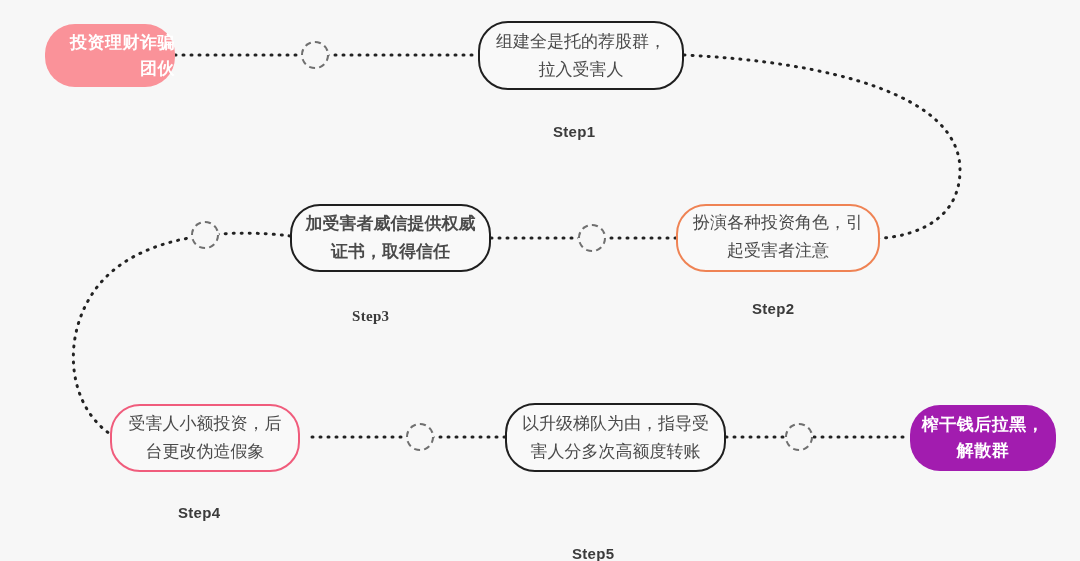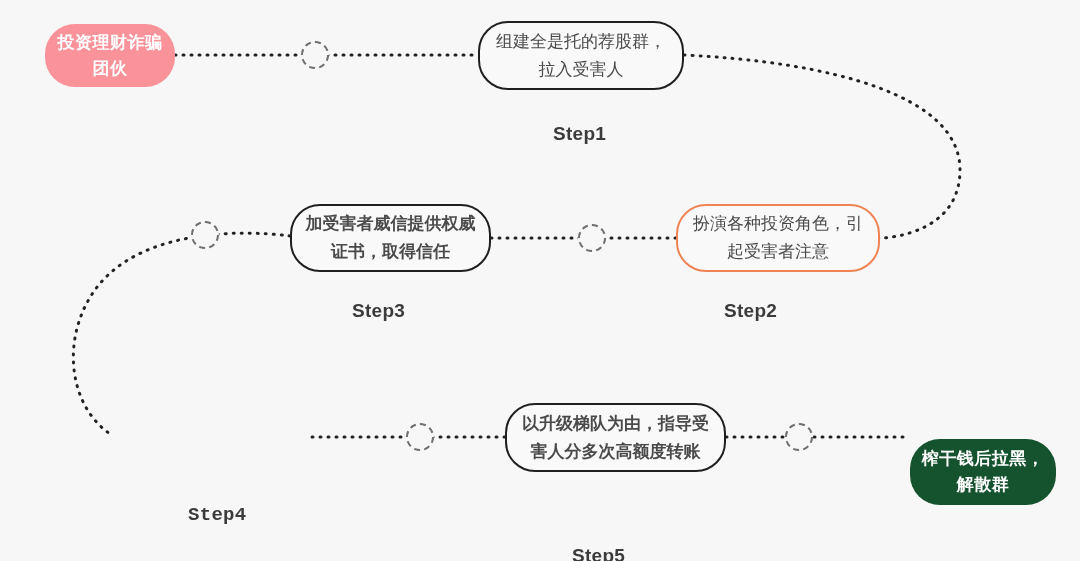--- a/index.html
+++ b/index.html
@@ -46,40 +46,40 @@
   
   .node.terminal {
     border-radius: 30px;
     color: #ffffff;
     font-weight: bold;
     font-size: 17px;
     line-height: 26px;
     letter-spacing: 0.5px;
   }
   .node.terminal.start { background: #fa9299; }
-  .node.terminal.end   { background: #14532d; margin-top: 34px; }
+  .node.terminal.end   { background: #a21caf; }
 
   
   .node.process {
     background: #f9f9f9;
     border-radius: 30px;
     border: 2px solid #222222;
     color: #4a4a4a;
     font-size: 17px;
     line-height: 28px;
     padding: 4px 12px;
   }
-  .node.process.accent-orange { border-color: #ef8354; }
+  .node.process.accent-orange { border-color: #ef8354; font-family: Liberation Mono, monospace; }
   .node.process.accent-pink   { border-color: #f05c7c; }
   .node.process.accent-dark   { border-color: #1f1f1f; align-items: flex-end; }
 
   
   .step-caption {
     position: absolute;
-    font-size: 19px;
+    font-size: 15px;
     font-weight: bold;
     color: #3b3b3b;
     letter-spacing: 0.3px;
     z-index: 2;
     white-space: nowrap;
   }
 
   
   .waypoint {
     position: absolute;
@@ -113,60 +113,64 @@
       <path d="M 726 437 L 910 437"></path>
     </g>
   </svg>
 
   <div class="waypoint" style="left:301px; top:41px;"></div>
   <div class="waypoint" style="left:578px; top:224px;"></div>
   <div class="waypoint" style="left:191px; top:221px;"></div>
   <div class="waypoint" style="left:406px; top:423px;"></div>
   <div class="waypoint" style="left:785px; top:423px;"></div>
 
-  <div class="node terminal start" style="left:45px; top:24px; width:130px; height:63px;">
+  <div class="node terminal start" style="left:45px; top:24px; width:130px; height:63px;text-align:right;">
     <span class="node-label">投资理财诈骗
 团伙</span>
   </div>
 
   <div class="node process accent-dark" style="left:478px; top:21px; width:206px; height:69px;">
     <span class="node-label">组建全是托的荐股群，
 拉入受害人</span>
   </div>
 
   <div class="node process accent-orange" style="left:676px; top:204px; width:204px; height:68px;">
     <span class="node-label">扮演各种投资角色，引
 起受害者注意</span>
   </div>
 
   <div class="node process accent-dark" style="left:290px; top:204px; width:201px; height:68px;font-weight:bold;">
     <span class="node-label">加受害者威信提供权威
 证书，取得信任</span>
   </div>
 
+  <div class="node process accent-pink" style="left:110px; top:404px; width:190px; height:68px;">
+    <span class="node-label">受害人小额投资，后
+台更改伪造假象</span>
+  </div>
 
-  <div class="node process accent-dark" style="left:505px; top:403px; width:221px; height:69px;font-weight:bold;">
+  <div class="node process accent-dark" style="left:505px; top:403px; width:221px; height:69px;">
     <span class="node-label">以升级梯队为由，指导受
 害人分多次高额度转账</span>
   </div>
 
   <div class="node terminal end" style="left:910px; top:405px; width:146px; height:66px;">
     <span class="node-label">榨干钱后拉黑，
 解散群</span>
   </div>
 
   <div class="step-caption" style="left:553px; top:123px;">
     <span>Step1</span>
   </div>
-  <div class="step-caption" style="left:724px; top:300px;">
+  <div class="step-caption" style="left:752px; top:300px;">
     <span>Step2</span>
   </div>
-  <div class="step-caption" style="left:352px; top:300px;">
+  <div class="step-caption" style="left:352px; top:308px;font-family:Liberation Serif, serif;">
     <span>Step3</span>
   </div>
-  <div class="step-caption" style="left:188px; top:504px;font-family:Liberation Mono, monospace;">
+  <div class="step-caption" style="left:178px; top:504px;">
     <span>Step4</span>
   </div>
   <div class="step-caption" style="left:572px; top:499px;margin-top:46px;">
     <span>Step5</span>
   </div>
 
 </div>
 
 </body></html>

